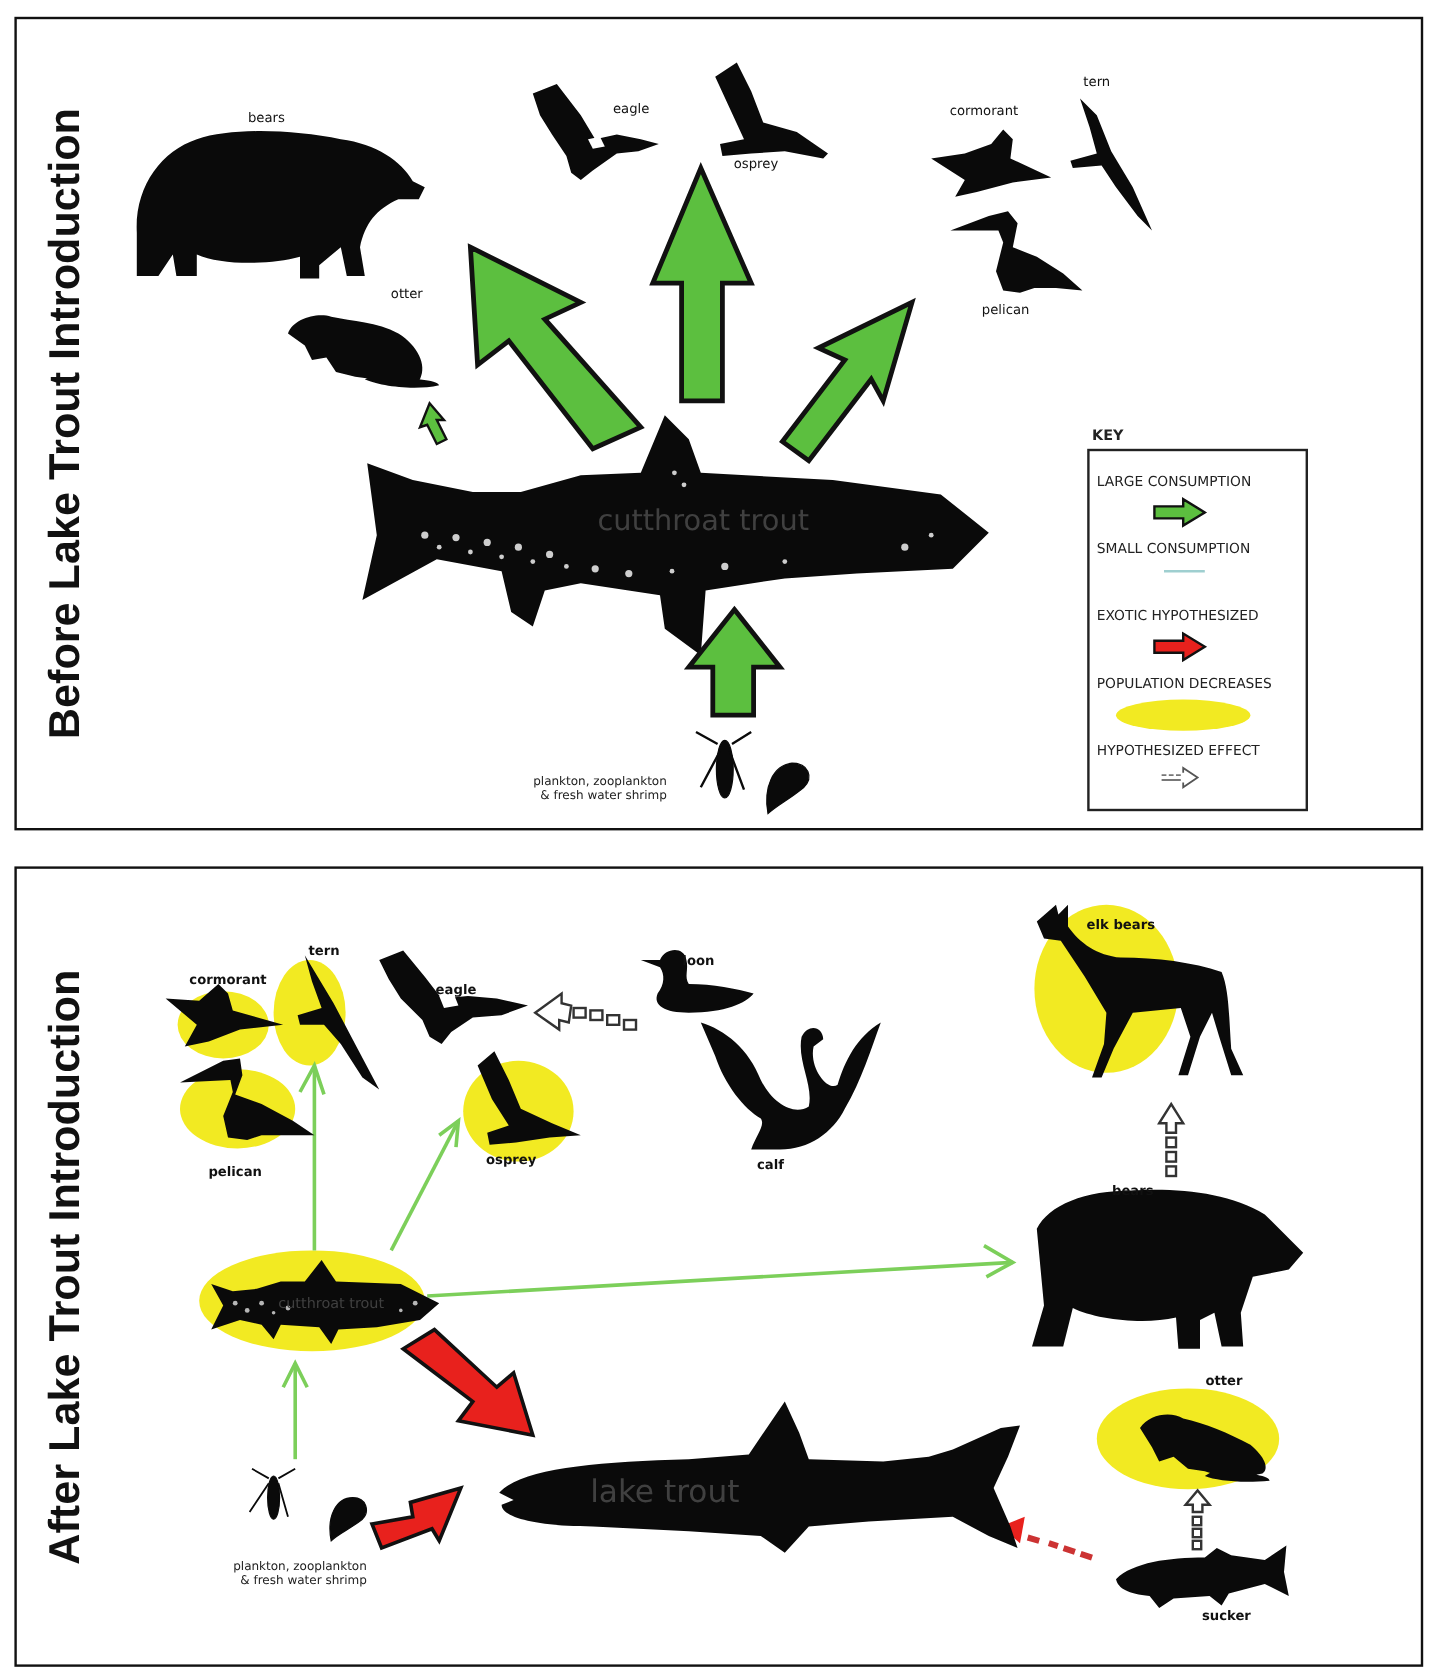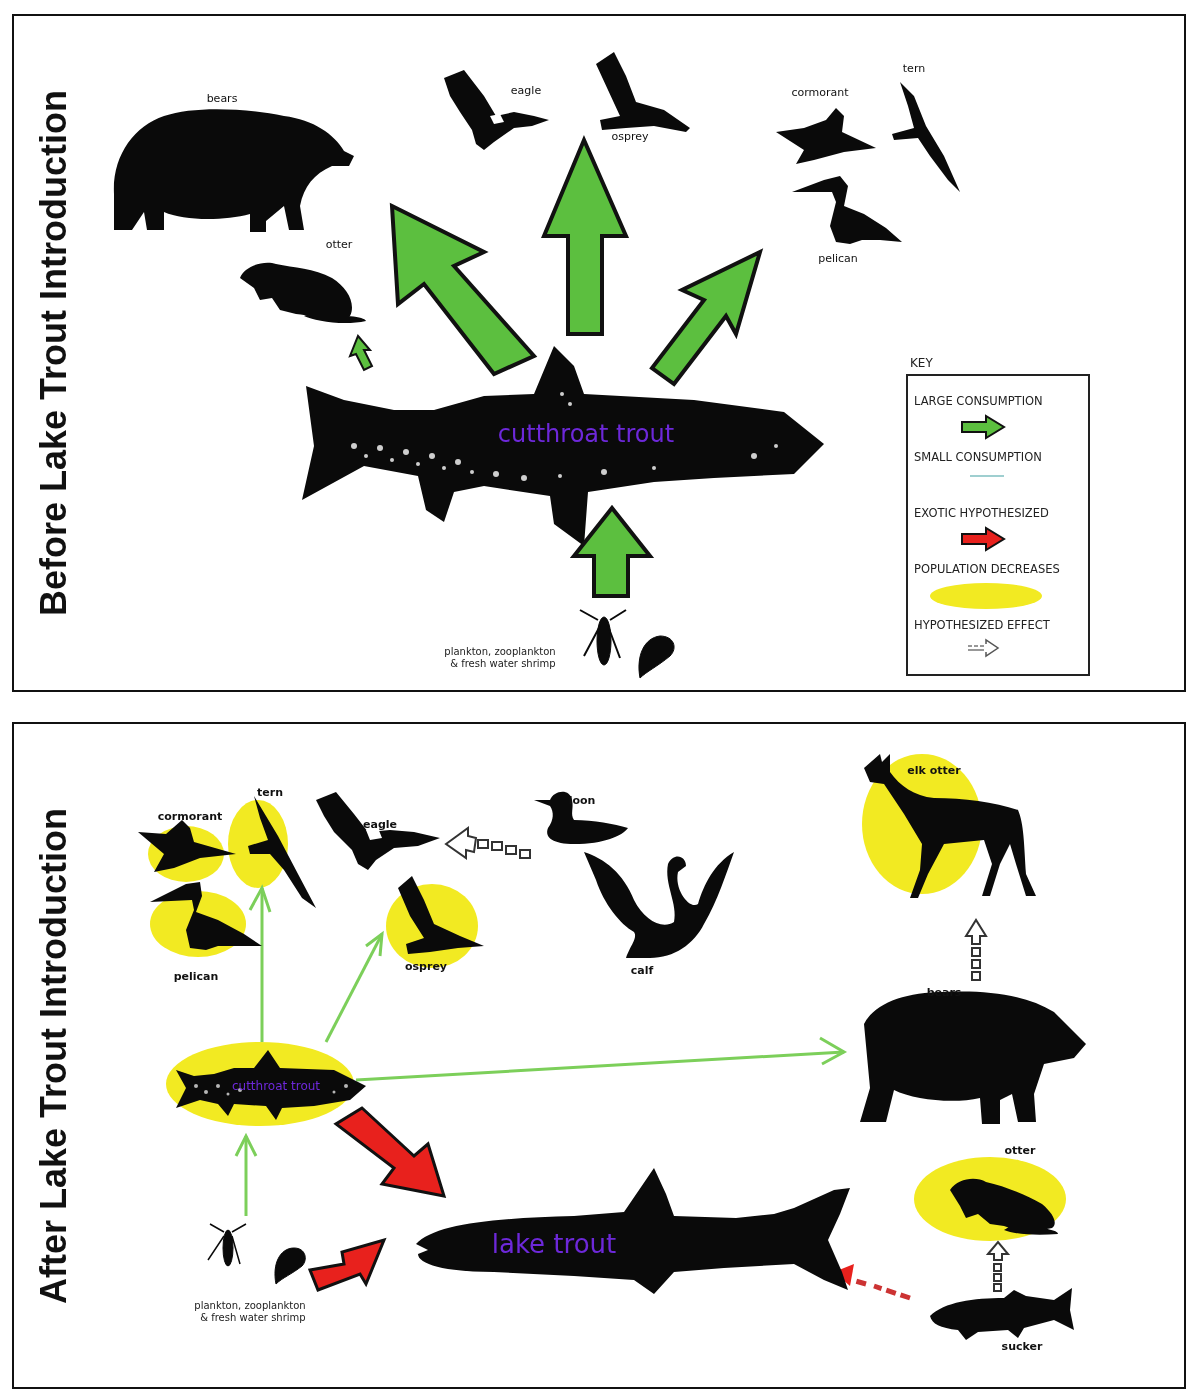--- a/index.html
+++ b/index.html
@@ -5,23 +5,23 @@
   html,body{margin:0;padding:0;background:#fff;}
   body{width:1200px;height:1400px;position:relative;font-family:"DejaVu Sans",sans-serif;overflow:hidden;}
   .panel{position:absolute;left:12px;width:1174px;border:2px solid #111;background:#fff;box-sizing:border-box;}
   #panel-before{top:14px;height:678px;}
   #panel-after{top:722px;height:667px;}
   .side-title{position:absolute;left:0;top:0;width:80px;height:100%;}
   .side-title span{position:absolute;left:50%;top:50%;transform:translate(-50%,-50%) rotate(-90deg);white-space:nowrap;font-family:"Liberation Sans",sans-serif;font-weight:bold;font-size:36px;color:#111;}
   svg.canvas{position:absolute;left:0;top:0;}
   .lbl{position:absolute;font-size:11px;color:#111;white-space:nowrap;transform:translateX(-50%);}
   .lbl.b{font-weight:bold;}
-  .fishlbl{position:absolute;color:#6d28d9;white-space:nowrap;transform:translate(-50%,-50%);}
+  .fishlbl{position:absolute;color:#404040;white-space:nowrap;transform:translate(-50%,-50%);}
   .key{position:absolute;left:892px;top:358px;width:184px;height:302px;border:2px solid #222;box-sizing:border-box;}
-  .key-title{position:absolute;left:896px;top:340px;font-size:12px;font-weight:normal;color:#222;text-align:right;}
+  .key-title{position:absolute;left:896px;top:340px;font-size:12px;font-weight:bold;color:#222;text-align:right;}
   .key-item{position:absolute;left:6px;font-size:11.5px;color:#222;white-space:nowrap;}
   .key svg{position:absolute;}
   .caption{position:absolute;font-size:10px;color:#222;text-align:right;line-height:12px;transform:translateX(-50%);}
 </style>
 </head>
 <body>
 
 <div class="panel" id="panel-before">
   <div class="side-title">
     <span>Before Lake Trout Introduction</span>
@@ -245,21 +245,21 @@
     </g>
   </svg>
 
   <span class="lbl b" style="left:176px;top:86px;">cormorant</span>
   <span class="lbl b" style="left:256px;top:62px;">tern</span>
   <span class="lbl b" style="left:366px;top:94px;">eagle</span>
   <span class="lbl b" style="left:412px;top:236px;">osprey</span>
   <span class="lbl b" style="left:182px;top:246px;">pelican</span>
   <span class="lbl b" style="left:568px;top:70px;">loon</span>
   <span class="lbl b" style="left:628px;top:240px;">calf</span>
-  <span class="lbl b" style="left:920px;top:40px;">elk otter</span>
+  <span class="lbl b" style="left:920px;top:40px;">elk bears</span>
   <span class="lbl b" style="left:930px;top:262px;">bears</span>
   <span class="lbl b" style="left:1006px;top:420px;">otter</span>
   <span class="lbl b" style="left:980px;top:616px;margin-left:28px;">sucker</span>
   <span class="fishlbl" style="left:262px;top:362px;font-size:12px;">cutthroat trout</span>
   <span class="fishlbl" style="left:540px;top:520px;font-size:26px;">lake trout</span>
   <div class="caption" style="left:236px;top:576px;">
     <div>plankton, zooplankton</div>
     <div>&amp; fresh water shrimp</div>
   </div>
 </div>

